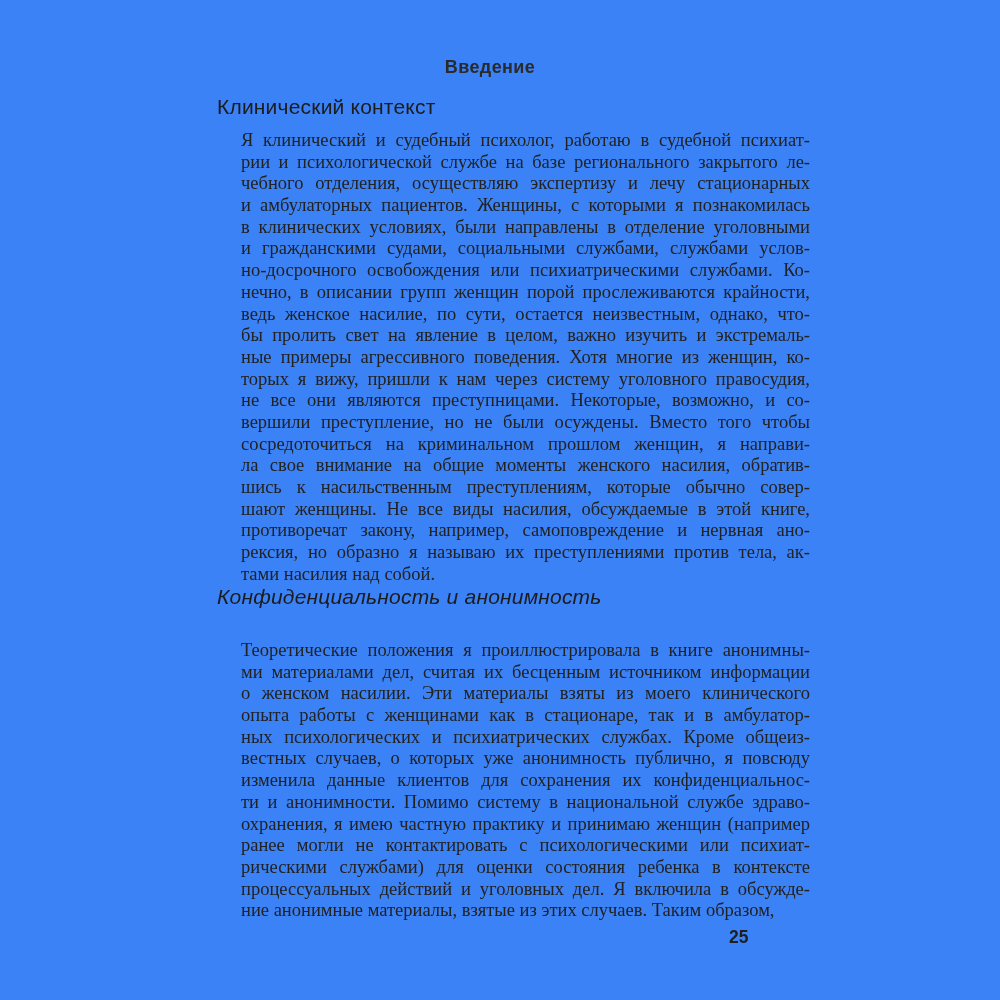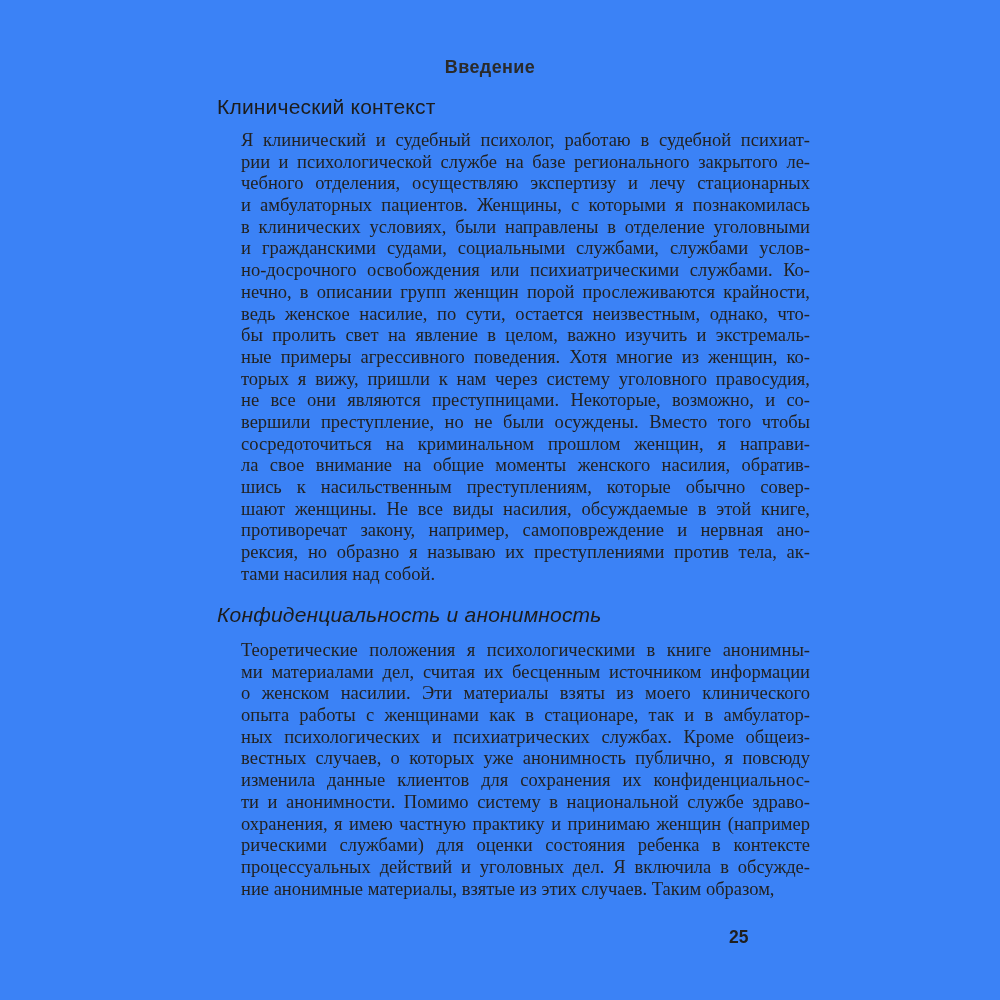--- a/index.html
+++ b/index.html
@@ -34,21 +34,21 @@
     left: 217px;
     width: 570px;
     margin: 0;
     font-family: "Liberation Sans", sans-serif;
     font-weight: 400;
     font-size: 21px;
     letter-spacing: 0.2px;
     color: #1c1c1c;
   }
   .heading-1 { top: 95px; }
-  .heading-2 { top: 603px; font-style: italic; }
+  .heading-2 { top: 585px; font-style: italic; }
   .paragraph {
     position: absolute;
     left: 217px;
     width: 569px;
     font-size: 18.5px;
     color: #222222;
     margin-left: 24px;
   }
   .para-1 { top: 130px; }
   .para-2 { top: 640px; }
@@ -103,29 +103,30 @@
       <div class="tline">шись к насильственным преступлениям, которые обычно совер-</div>
       <div class="tline">шают женщины. Не все виды насилия, обсуждаемые в этой книге,</div>
       <div class="tline">противоречат закону, например, самоповреждение и нервная ано-</div>
       <div class="tline">рексия, но образно я называю их преступлениями против тела, ак-</div>
       <div class="tline tline-last">тами насилия над собой.</div>
     </div>
 
   <h2 class="section-heading heading-2">Конфиденциальность и анонимность</h2>
 
   <div class="paragraph para-2">
-      <div class="tline">Теоретические положения я психологическими в книге анонимны-</div>
+      <div class="tline">Теоретические положения я проиллюстрировала в книге анонимны-</div>
       <div class="tline">ми материалами дел, считая их бесценным источником информации</div>
       <div class="tline">о женском насилии. Эти материалы взяты из моего клинического</div>
       <div class="tline">опыта работы с женщинами как в стационаре, так и в амбулатор-</div>
       <div class="tline">ных психологических и психиатрических службах. Кроме общеиз-</div>
       <div class="tline">вестных случаев, о которых уже анонимность публично, я повсюду</div>
       <div class="tline">изменила данные клиентов для сохранения их конфиденциальнос-</div>
       <div class="tline">ти и анонимности. Помимо систему в национальной службе здраво-</div>
       <div class="tline">охранения, я имею частную практику и принимаю женщин (например</div>
+      <div class="tline">ранее могли не контактировать с психологическими или психиат-</div>
       <div class="tline">рическими службами) для оценки состояния ребенка в контексте</div>
       <div class="tline">процессуальных действий и уголовных дел. Я включила в обсужде-</div>
       <div class="tline tline-last">ние анонимные материалы, взятые из этих случаев. Таким образом,</div>
     </div>
 
   <div class="page-number">25</div>
 
 </div>
 
 </body></html>

